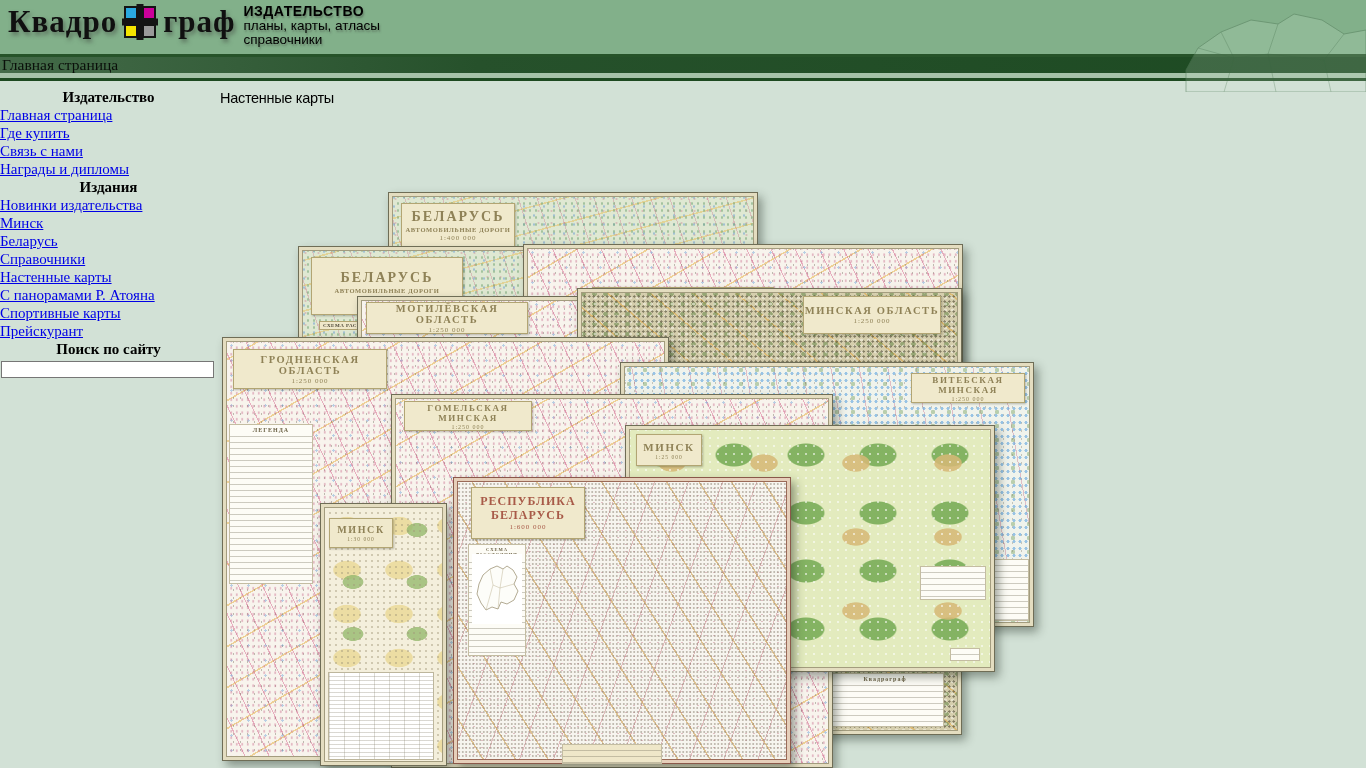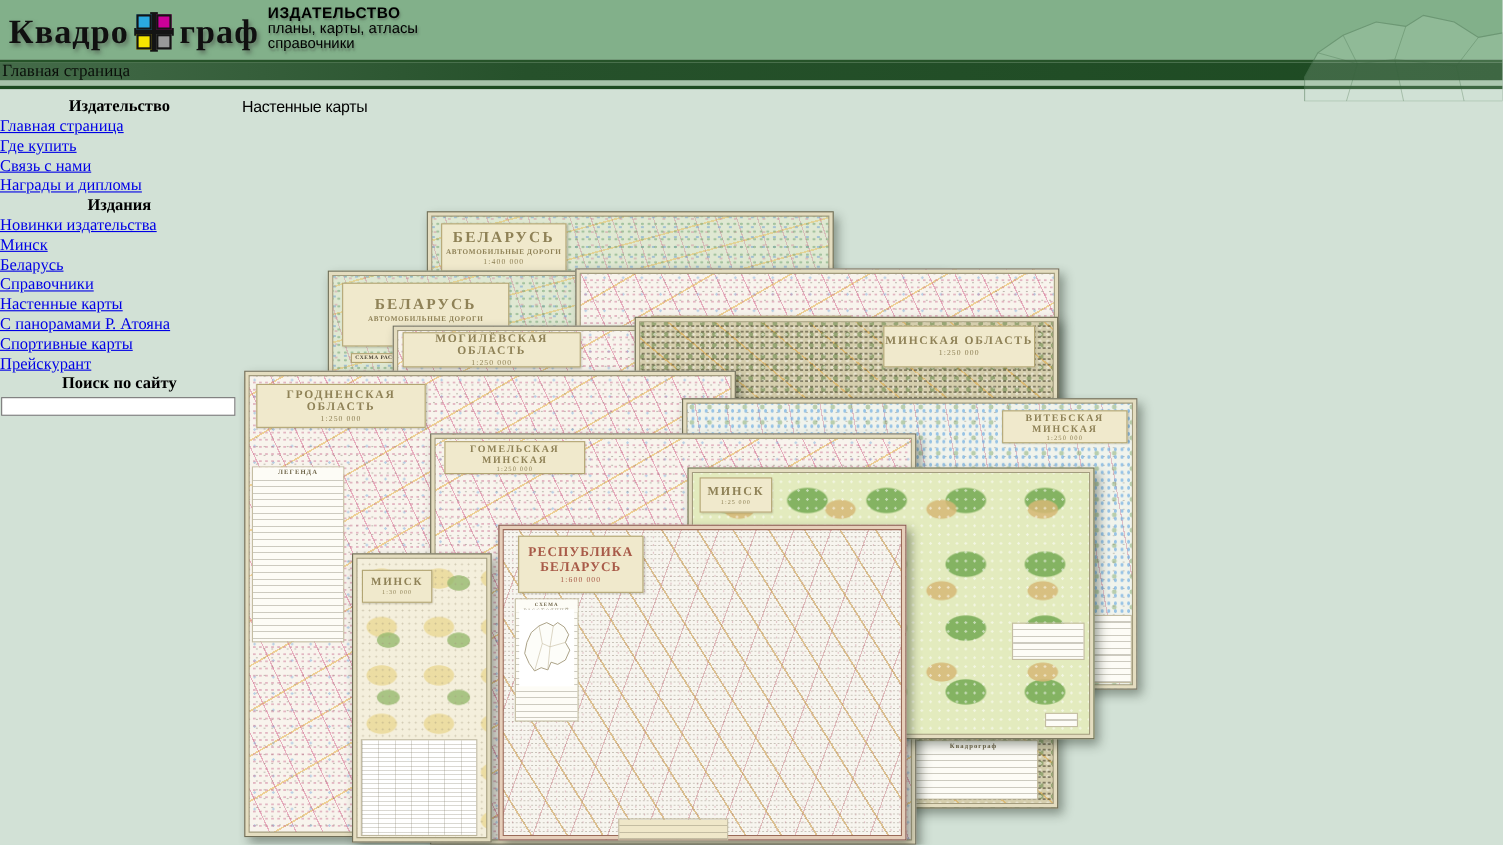--- a/index.html
+++ b/index.html
@@ -1,21 +1,21 @@
 <!DOCTYPE html>
 <html><head>
 <meta charset="utf-8">
 <style>
   * { margin:0; padding:0; box-sizing:border-box; }
   html,body { width:1366px; height:768px; overflow:hidden; }
   body { position:relative; background:#d2e1d6; font-family:"Liberation Serif", serif; color:#000; }
 
   
   .header { position:relative; height:54px; background:#82b08a; z-index:4; }
-  .logo { position:absolute; left:8px; top:4px; display:flex; align-items:flex-end; }
+  .logo { position:absolute; left:8px; top:4px; display:flex; align-items:flex-start; }
   .logo-word { font-family:"Liberation Serif", serif; font-weight:bold; font-size:31px; letter-spacing:1px; color:#101010;
                text-shadow:2px 3px 4px rgba(70,80,70,.65); }
   .logo-squares { position:relative; display:grid; grid-template-columns:14px 14px; grid-template-rows:14px 14px;
                   gap:4px; margin:0 5px; padding:2px; }
   .logo-squares::before { content:""; position:absolute; left:50%; top:0; width:7px; height:100%;
                   transform:translateX(-50%); background:#141414; }
   .logo-squares::after { content:""; position:absolute; top:50%; left:0; height:7px; width:100%;
                   transform:translateY(-50%); background:#141414; }
   .sq { position:relative; z-index:1; border:2px solid #141414; }
   .sq-c { background:#2aa9e0; } .sq-m { background:#cc0099; }
@@ -271,21 +271,21 @@
   </div>
 
   <div class="map tx-city30" style="left:320px;top:503px;width:127px;height:263px;z-index:10">
     <div class="cart" style="left:8px;top:14px;width:64px;height:30px">
       <div class="t" style="font-size:10px">МИНСК</div>
       <div class="s" style="font-size:5.5px">1:30 000</div>
     </div>
     <div class="tbl" style="left:7px;top:168px;width:106px;height:88px"></div>
   </div>
 
-  <div class="map brown tx-fine" style="left:453px;top:477px;width:371px;height:287px;z-index:11">
+  <div class="map brown tx-fine" style="left:453px;top:477px;width:338px;height:287px;z-index:11">
     <div class="cart red" style="left:17px;top:9px;width:114px;height:52px">
       <div class="t" style="font-size:12px;letter-spacing:1px;line-height:1.15">РЕСПУБЛИКА БЕЛАРУСЬ</div>
       <div class="s">1:600 000</div>
     </div>
     <div class="panel" style="left:14px;top:66px;width:58px;height:112px">
       <span class="ph" style="font-size:4.5px">СХЕМА РАССТОЯНИЙ</span>
       <svg class="inset-svg" style="inset:9px 3px 3px 3px" viewBox="0 0 100 140" xmlns="http://www.w3.org/2000/svg">
         <path d="M14 60 L22 42 L36 30 L50 24 L62 30 L70 24 L82 32 L90 46 L84 60 L92 74 L84 92 L70 100 L58 96 L52 110 L40 106 L28 112 L18 98 L10 80 Z" fill="#fdfdf9" stroke="#9a8f70" stroke-width="1.5"></path>
         <path d="M36 30 L42 62 L28 112 M62 30 L56 68 L52 110 M42 62 L56 68 M84 60 L56 68" fill="none" stroke="#c0b698" stroke-width="1"></path>
       </svg>

